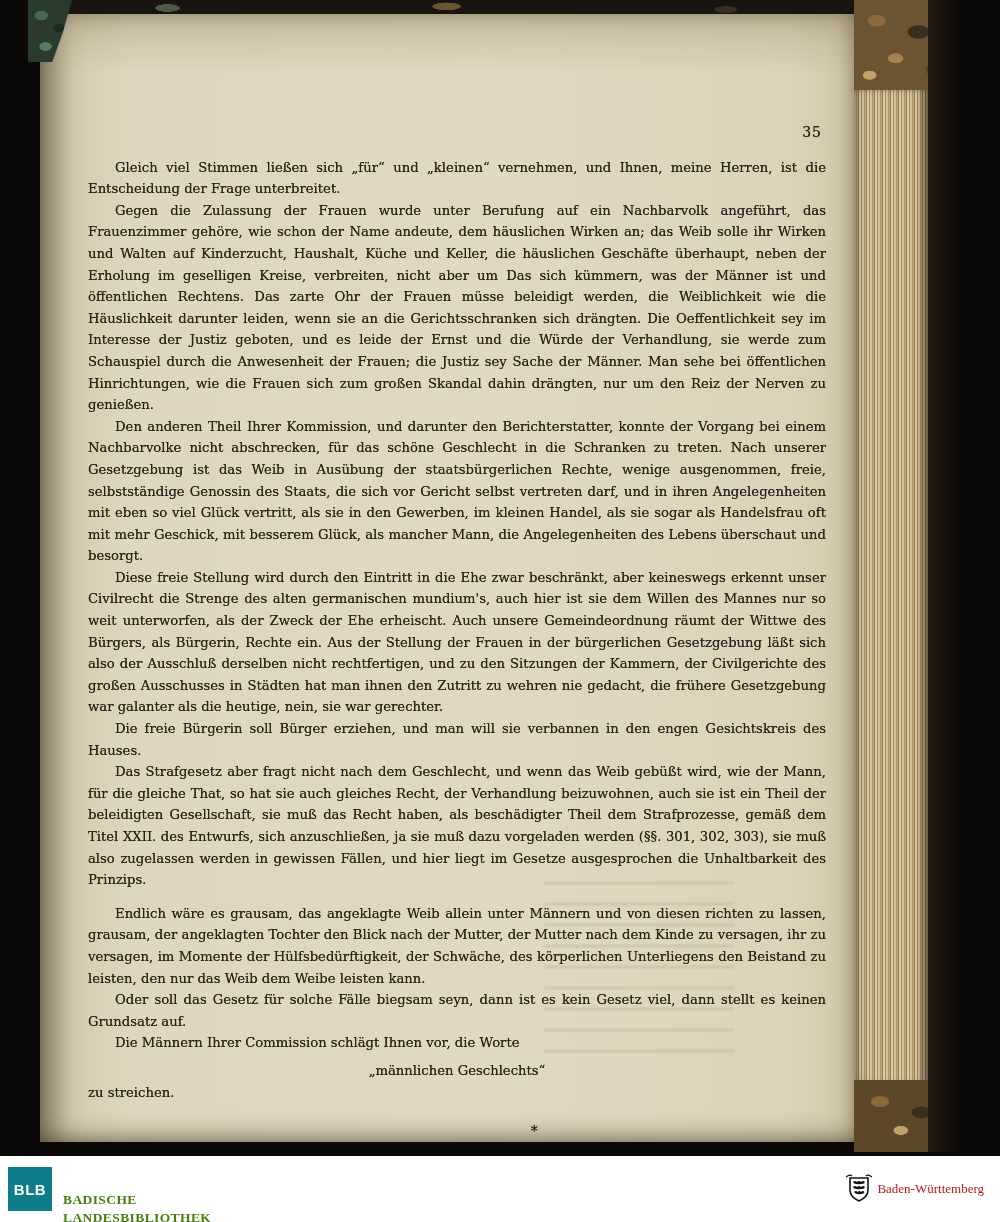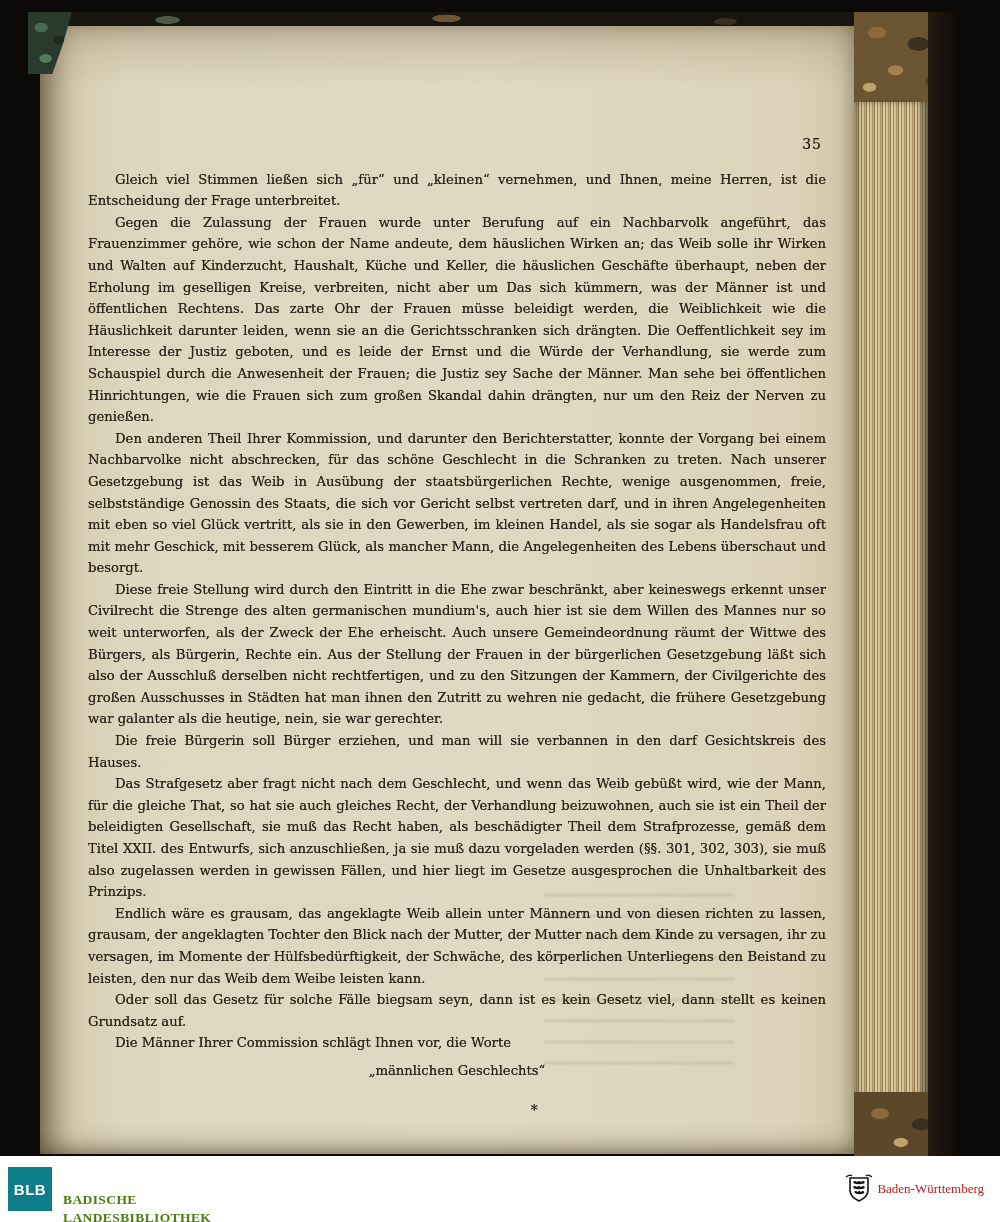--- a/index.html
+++ b/index.html
@@ -7,21 +7,21 @@
   body {
     position:relative;
     width:1000px; height:1222px;
     background:#0b0a08;
     overflow:hidden;
     font-family:"DejaVu Serif", serif;
   }
 
   
   .book {
-    position:absolute; left:28px; top:12px; width:930px; height:1152px;
+    position:absolute; left:28px; top:0; width:930px; height:1152px;
   }
   .cover-top {
     position:absolute; top:0; left:0; right:0; height:16px;
     background:
       radial-gradient(26px 8px at 15% 50%, #4a5a43 0 45%, transparent 50%),
       radial-gradient(30px 8px at 45% 40%, #6b5432 0 45%, transparent 50%),
       radial-gradient(24px 7px at 75% 60%, #3a2e1c 0 45%, transparent 50%),
       #181510;
   }
   .leaf {
@@ -86,21 +86,21 @@
     color:#2c2318;
     font-size:13.2px; line-height:21.6px;
     text-align:justify;
     text-shadow:0 0 .4px rgba(44,35,24,.8);
   }
   .page-number {
     text-align:right; font-size:14px; letter-spacing:1px;
     padding-right:4px; margin-bottom:13px;
   }
   .para { text-indent:27px; }
-  .para.gap-before { margin-top:0; }
+  .para.gap-before { margin-top:12px; }
   .quote-line { text-align:center; text-indent:0; margin-top:6px; }
   .closing-line { text-indent:0; text-align:left; }
   .section-mark { margin-top:18px; padding-left:60%; font-size:14px; }
 
   
   .footer {
     position:absolute; left:0; right:0; bottom:0; height:66px;
     background:#ffffff;
     display:flex; justify-content:space-between; align-items:center;
     padding:0 16px 0 8px;
@@ -131,26 +131,27 @@
 <div class="book">
   <div class="cover-top"></div>
   <div class="leaf">
     <div class="showthrough"></div>
     <div class="text-block">
       <div class="page-number">35</div>
       <p class="para">Gleich viel Stimmen ließen sich „für“ und „kleinen“ vernehmen, und Ihnen, meine Herren, ist die Entscheidung der Frage unterbreitet.</p>
       <p class="para">Gegen die Zulassung der Frauen wurde unter Berufung auf ein Nachbarvolk angeführt, das Frauenzimmer gehöre, wie schon der Name andeute, dem häuslichen Wirken an; das Weib solle ihr Wirken und Walten auf Kinderzucht, Haushalt, Küche und Keller, die häuslichen Geschäfte überhaupt, neben der Erholung im geselligen Kreise, verbreiten, nicht aber um Das sich kümmern, was der Männer ist und öffentlichen Rechtens. Das zarte Ohr der Frauen müsse beleidigt werden, die Weiblichkeit wie die Häuslichkeit darunter leiden, wenn sie an die Gerichtsschranken sich drängten. Die Oeffentlichkeit sey im Interesse der Justiz geboten, und es leide der Ernst und die Würde der Verhandlung, sie werde zum Schauspiel durch die Anwesenheit der Frauen; die Justiz sey Sache der Männer. Man sehe bei öffentlichen Hinrichtungen, wie die Frauen sich zum großen Skandal dahin drängten, nur um den Reiz der Nerven zu genießen.</p>
       <p class="para">Den anderen Theil Ihrer Kommission, und darunter den Berichterstatter, konnte der Vorgang bei einem Nachbarvolke nicht abschrecken, für das schöne Geschlecht in die Schranken zu treten. Nach unserer Gesetzgebung ist das Weib in Ausübung der staatsbürgerlichen Rechte, wenige ausgenommen, freie, selbstständige Genossin des Staats, die sich vor Gericht selbst vertreten darf, und in ihren Angelegenheiten mit eben so viel Glück vertritt, als sie in den Gewerben, im kleinen Handel, als sie sogar als Handelsfrau oft mit mehr Geschick, mit besserem Glück, als mancher Mann, die Angelegenheiten des Lebens überschaut und besorgt.</p>
       <p class="para">Diese freie Stellung wird durch den Eintritt in die Ehe zwar beschränkt, aber keineswegs erkennt unser Civilrecht die Strenge des alten germanischen mundium's, auch hier ist sie dem Willen des Mannes nur so weit unterworfen, als der Zweck der Ehe erheischt. Auch unsere Gemeindeordnung räumt der Wittwe des Bürgers, als Bürgerin, Rechte ein. Aus der Stellung der Frauen in der bürgerlichen Gesetzgebung läßt sich also der Ausschluß derselben nicht rechtfertigen, und zu den Sitzungen der Kammern, der Civilgerichte des großen Ausschusses in Städten hat man ihnen den Zutritt zu wehren nie gedacht, die frühere Gesetzgebung war galanter als die heutige, nein, sie war gerechter.</p>
-      <p class="para">Die freie Bürgerin soll Bürger erziehen, und man will sie verbannen in den darf Gesichtskreis des Hauses.</p>
+      <p class="para">Die freie Bürgerin soll Bürger erziehen, und man will sie verbannen in den engen Gesichtskreis des Hauses.</p>
       <p class="para">Das Strafgesetz aber fragt nicht nach dem Geschlecht, und wenn das Weib gebüßt wird, wie der Mann, für die gleiche That, so hat sie auch gleiches Recht, der Verhandlung beizuwohnen, auch sie ist ein Theil der beleidigten Gesellschaft, sie muß das Recht haben, als beschädigter Theil dem Strafprozesse, gemäß dem Titel XXII. des Entwurfs, sich anzuschließen, ja sie muß dazu vorgeladen werden (§§. 301, 302, 303), sie muß also zugelassen werden in gewissen Fällen, und hier liegt im Gesetze ausgesprochen die Unhaltbarkeit des Prinzips.</p>
       <p class="para gap-before">Endlich wäre es grausam, das angeklagte Weib allein unter Männern und von diesen richten zu lassen, grausam, der angeklagten Tochter den Blick nach der Mutter, der Mutter nach dem Kinde zu versagen, ihr zu versagen, im Momente der Hülfsbedürftigkeit, der Schwäche, des körperlichen Unterliegens den Beistand zu leisten, den nur das Weib dem Weibe leisten kann.</p>
       <p class="para">Oder soll das Gesetz für solche Fälle biegsam seyn, dann ist es kein Gesetz viel, dann stellt es keinen Grundsatz auf.</p>
-      <p class="para">Die Männer Ihrer Commission schlägt Ihnen vor, die Worte</p>
+      <p class="para">Die Männern Ihrer Commission schlägt Ihnen vor, die Worte</p>
       <p class="quote-line">„männlichen Geschlechts“</p>
+      <p class="closing-line">zu streichen.</p>
       <div class="section-mark">*</div>
     </div>
   </div>
   <div class="corner-tl"></div>
   <div class="edge-col">
     <div class="edge-marble-top"></div>
     <div class="edge-stripes"></div>
     <div class="edge-marble-bottom"></div>
     <div class="cover-side"></div>
   </div>

